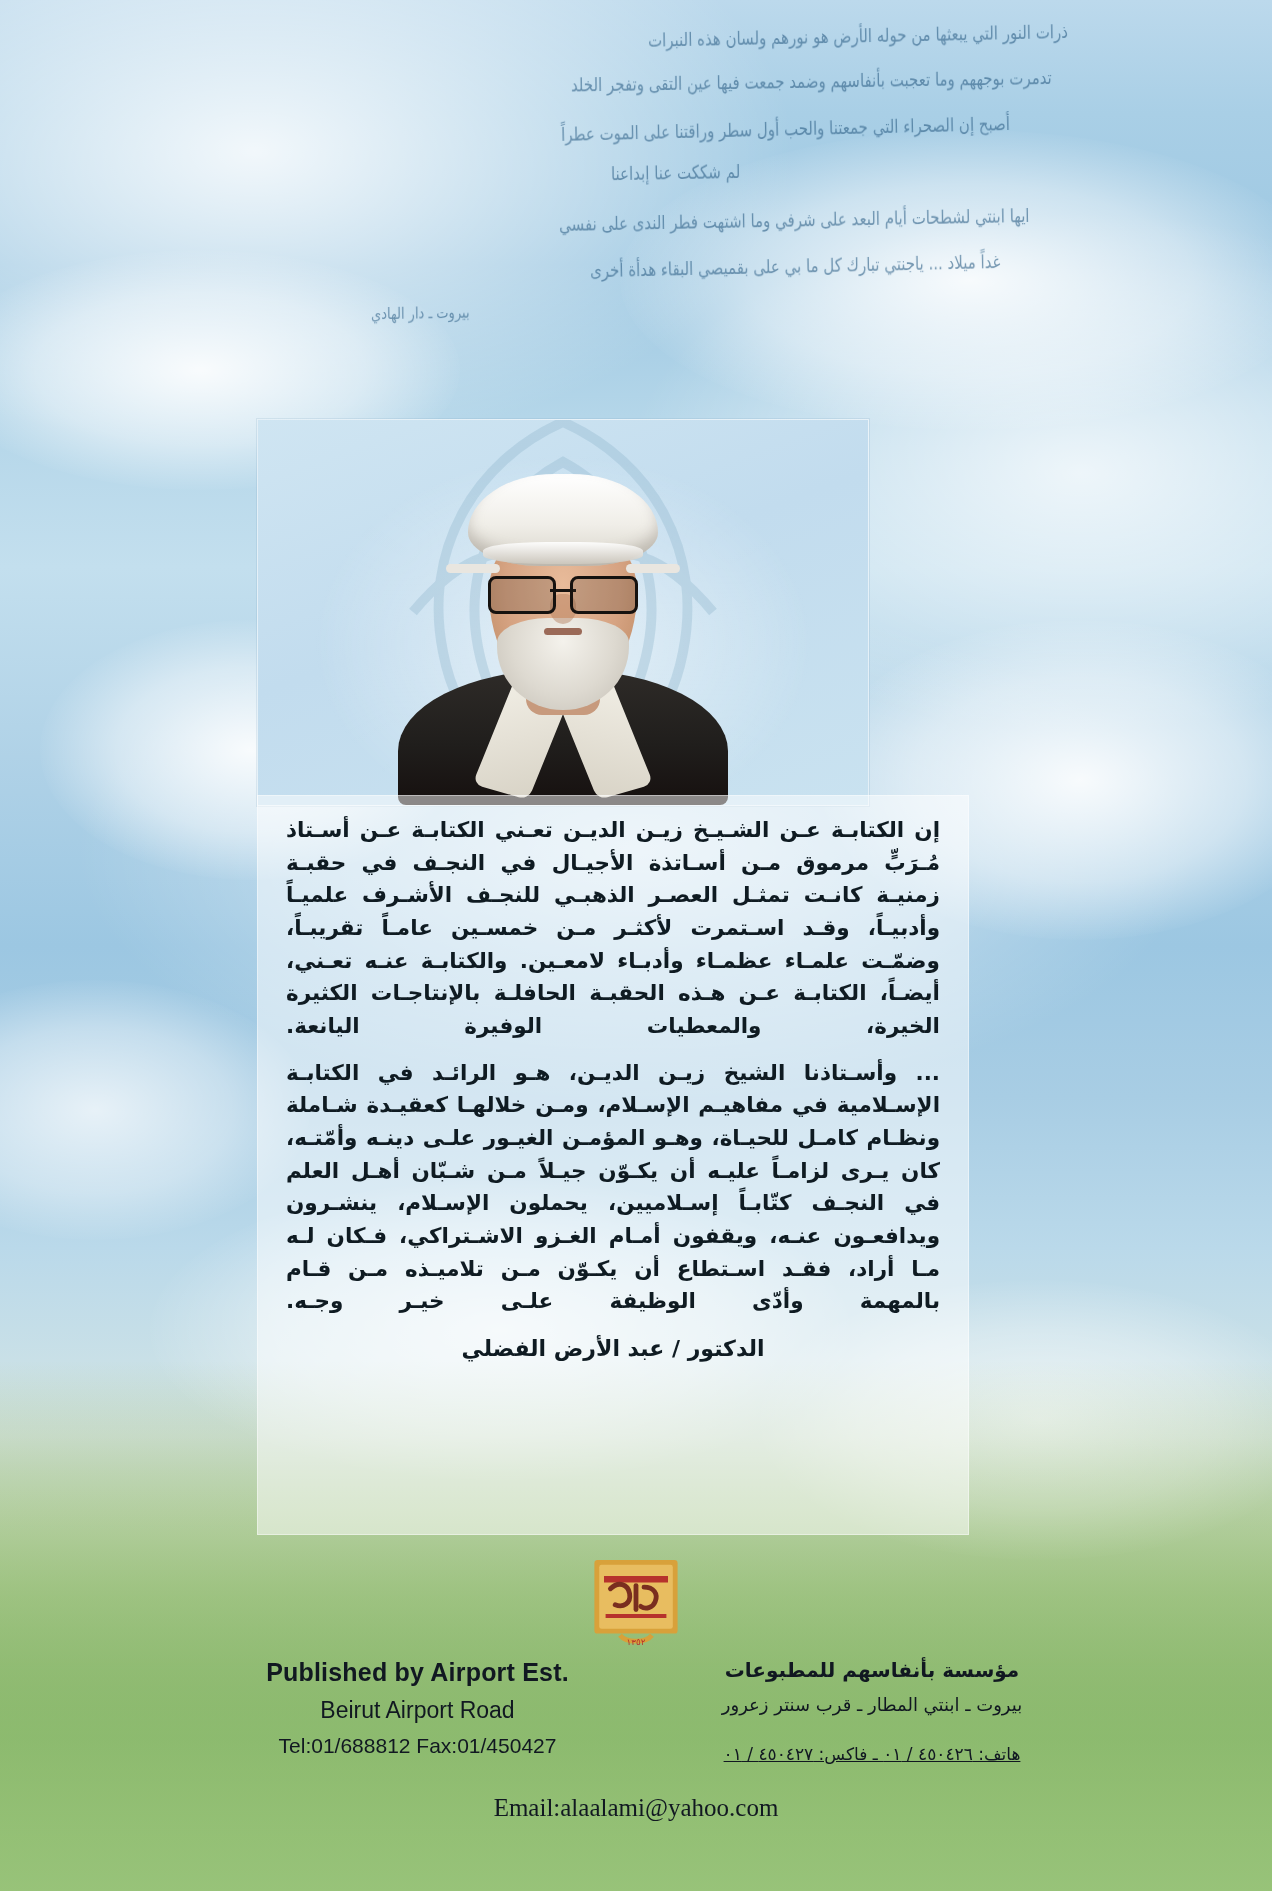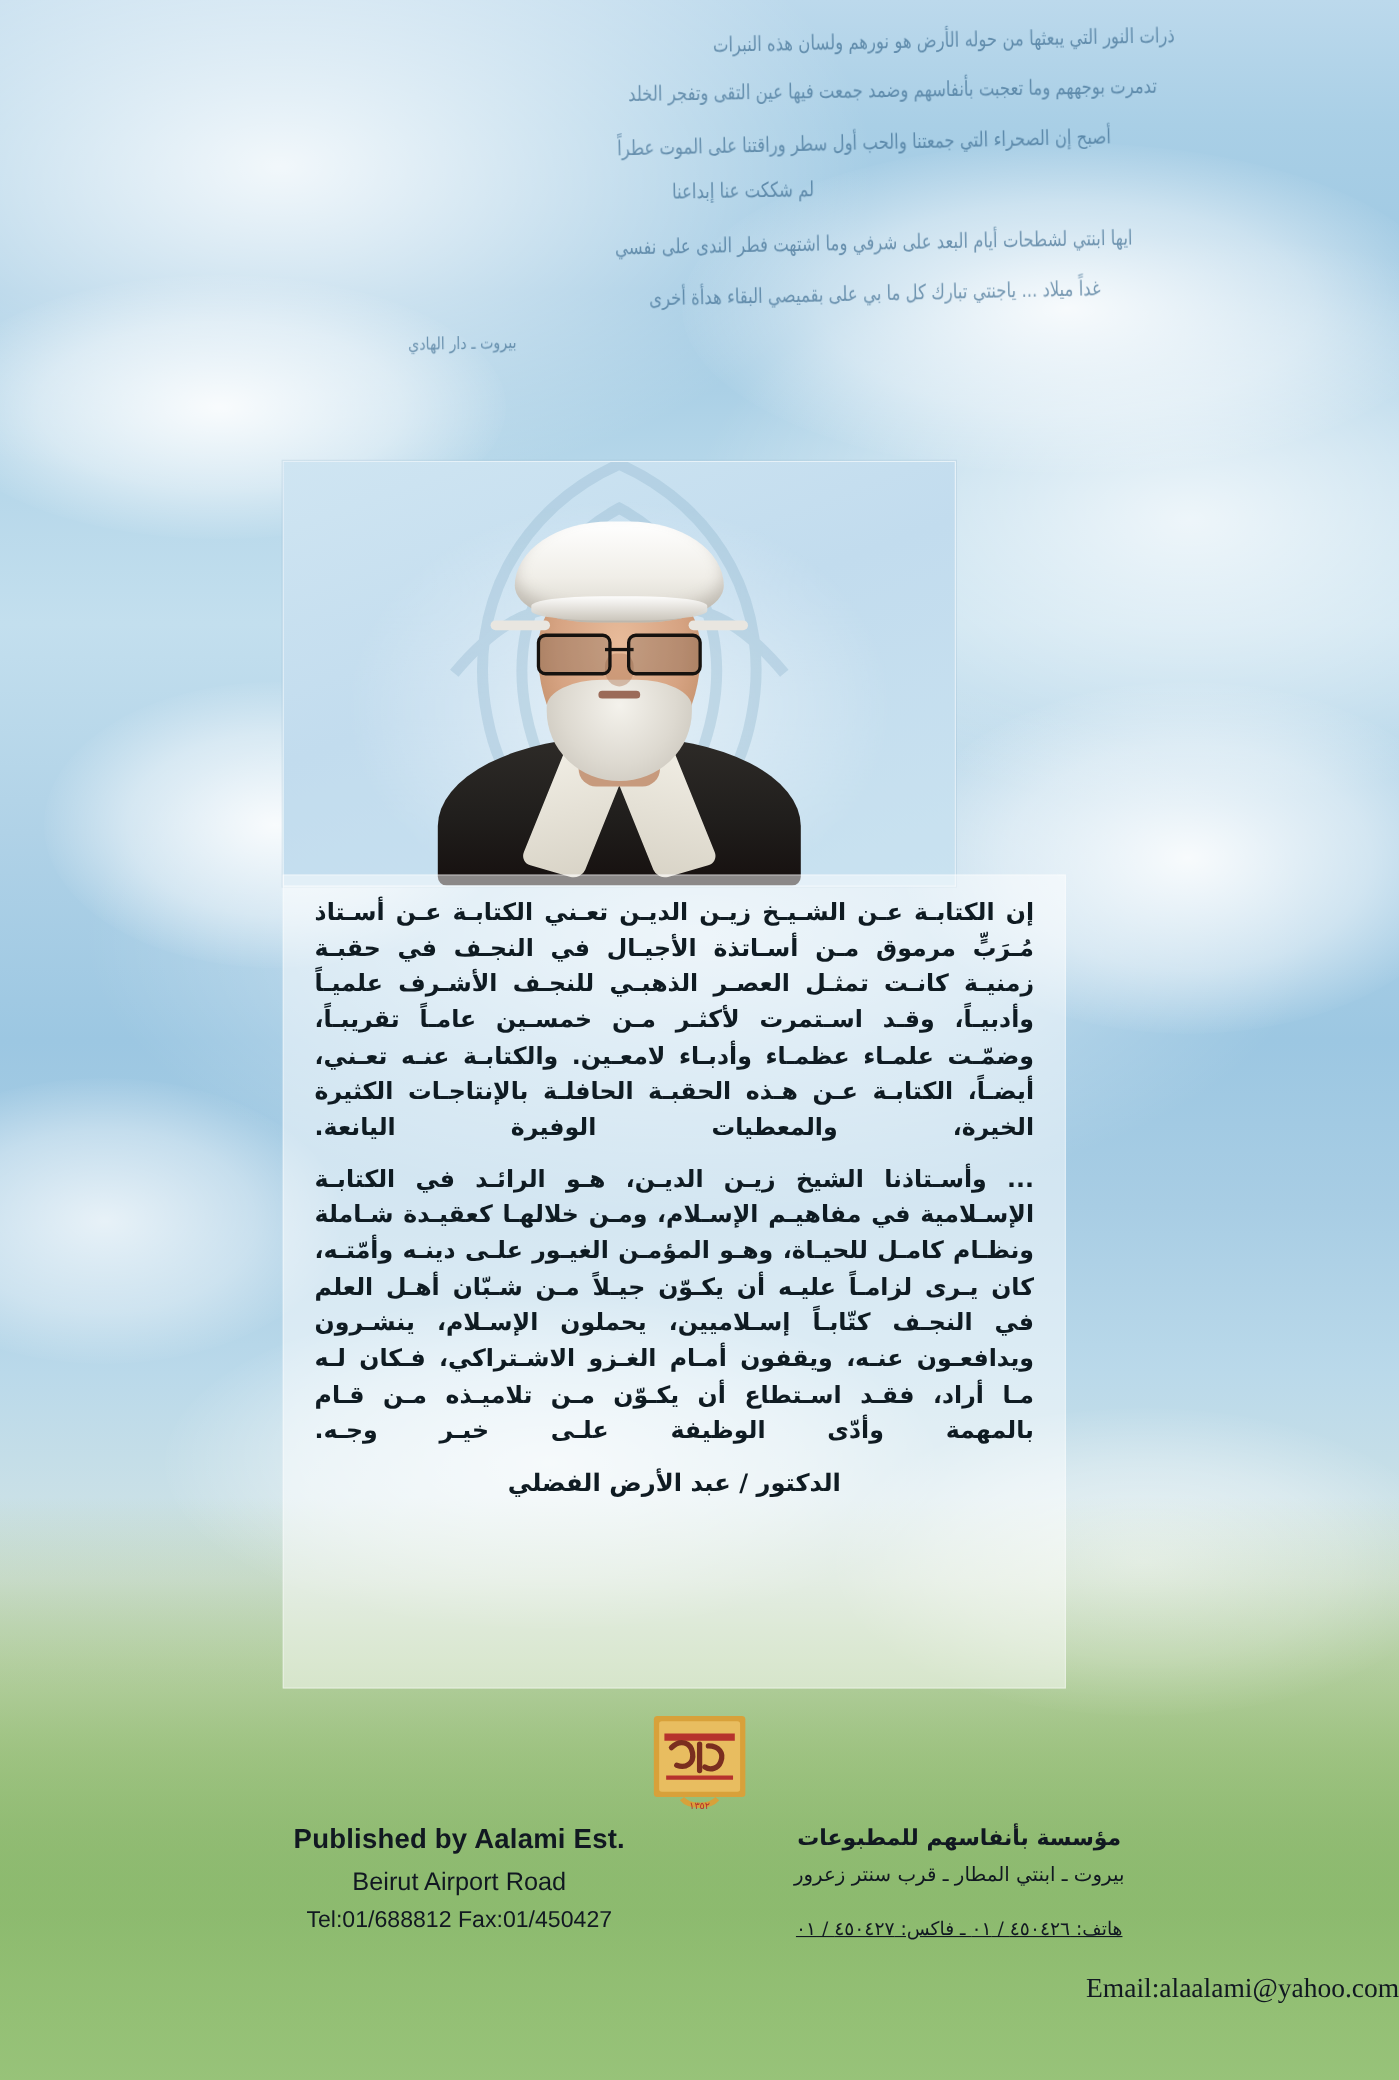--- a/index.html
+++ b/index.html
@@ -346,21 +346,21 @@
     color: #111821;
     font-family: "DejaVu Sans", sans-serif;
   }
   .footer-ar .line1 { font-weight: bold; font-size: 20px; }
   .footer-ar .line2 { font-size: 18px; margin-top: 12px; }
   .footer-ar .line3 { font-size: 17px; margin-top: 29px; text-decoration: underline; }
   .footer-email {
     position: absolute;
     left: 0; right: 0;
     top: 136px;
-    text-align: right;
+    text-align: center;
     font-family: "Liberation Serif", serif;
     font-size: 25px;
     color: #111821;
   }
 </style>
 </head>
 <body>
 
 <div class="page">
 
@@ -429,21 +429,21 @@
       <path d="M60 42 v30" stroke="#7a2e1f" stroke-width="6" stroke-linecap="round"></path>
       <path d="M70 44 c12 0 18 8 14 18 c-3 8 -12 10 -18 6" fill="none" stroke="#7a2e1f" stroke-width="6" stroke-linecap="round"></path>
       <path d="M22 80 h76" stroke="#b6322c" stroke-width="5"></path>
       <path d="M40 104 c8 10 32 10 40 0" fill="none" stroke="#d8a13a" stroke-width="6"></path>
       <text x="60" y="116" font-family="DejaVu Sans, sans-serif" font-size="11" fill="#b6322c" text-anchor="middle">١٣٥٢</text>
     </svg>
   </div>
 
   <div class="footer">
     <div class="footer-en">
-      <div class="line1">Published by Aalami Est.</div>
+      <div class="line1">Published by Airport Est.</div>
       <div class="line2">Beirut Airport Road</div>
       <div class="line3">Tel:01/688812 Fax:01/450427</div>
     </div>
     <div class="footer-ar">
       <div class="line1">مؤسسة بأنفاسهم للمطبوعات</div>
       <div class="line2">بيروت ـ ابنتي المطار ـ قرب سنتر زعرور</div>
       <div class="line3">هاتف: ٤٥٠٤٢٦ / ٠١ ـ فاكس: ٤٥٠٤٢٧ / ٠١</div>
     </div>
     <div class="footer-email">Email:alaalami@yahoo.com</div>
   </div>

